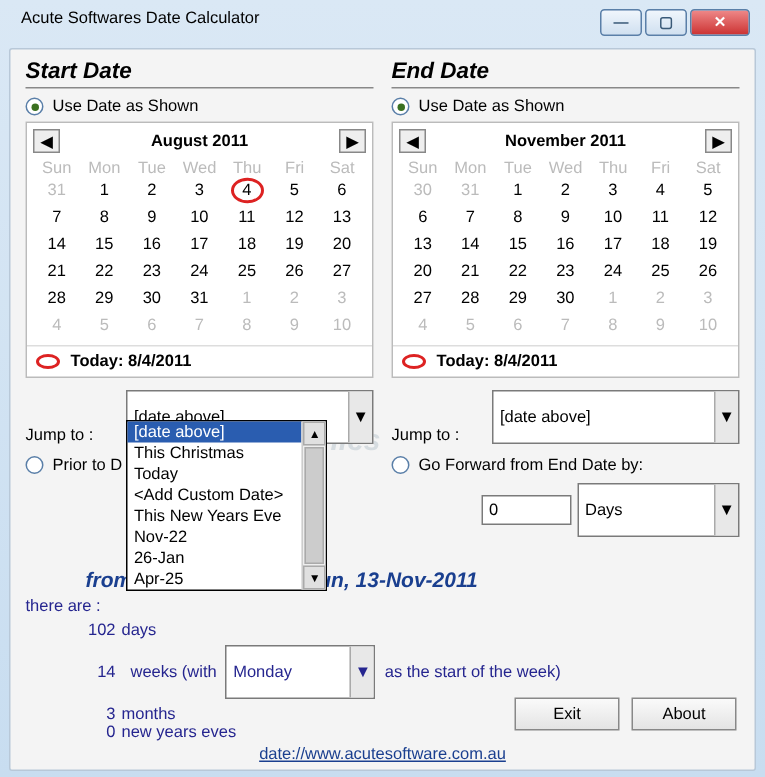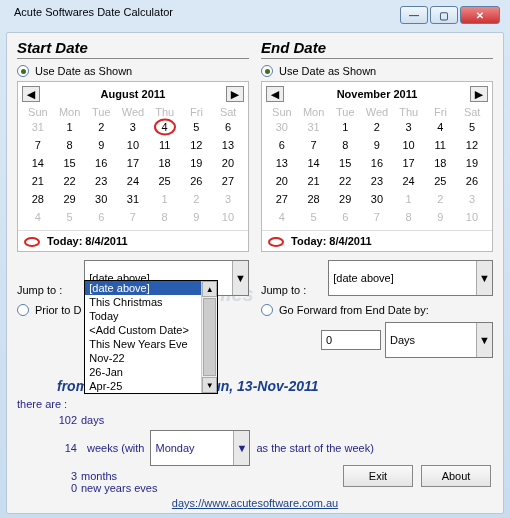--- a/index.html
+++ b/index.html
@@ -278,15 +278,15 @@
     </div>
     <div><span class="num">3</span><span>months</span></div>
     <div><span class="num">0</span><span>new years eves</span></div>
   </div>
 
   <div class="btnrow">
     <div class="btn">Exit</div>
     <div class="btn">About</div>
   </div>
   <div class="link" style="position:absolute;bottom:4px;left:0;right:0">
-    <a>days://www.acutesoftware.com.au</a>
+    <a>date://www.acutesoftware.com.au</a>
   </div>
 </div>
 
 </body></html>

